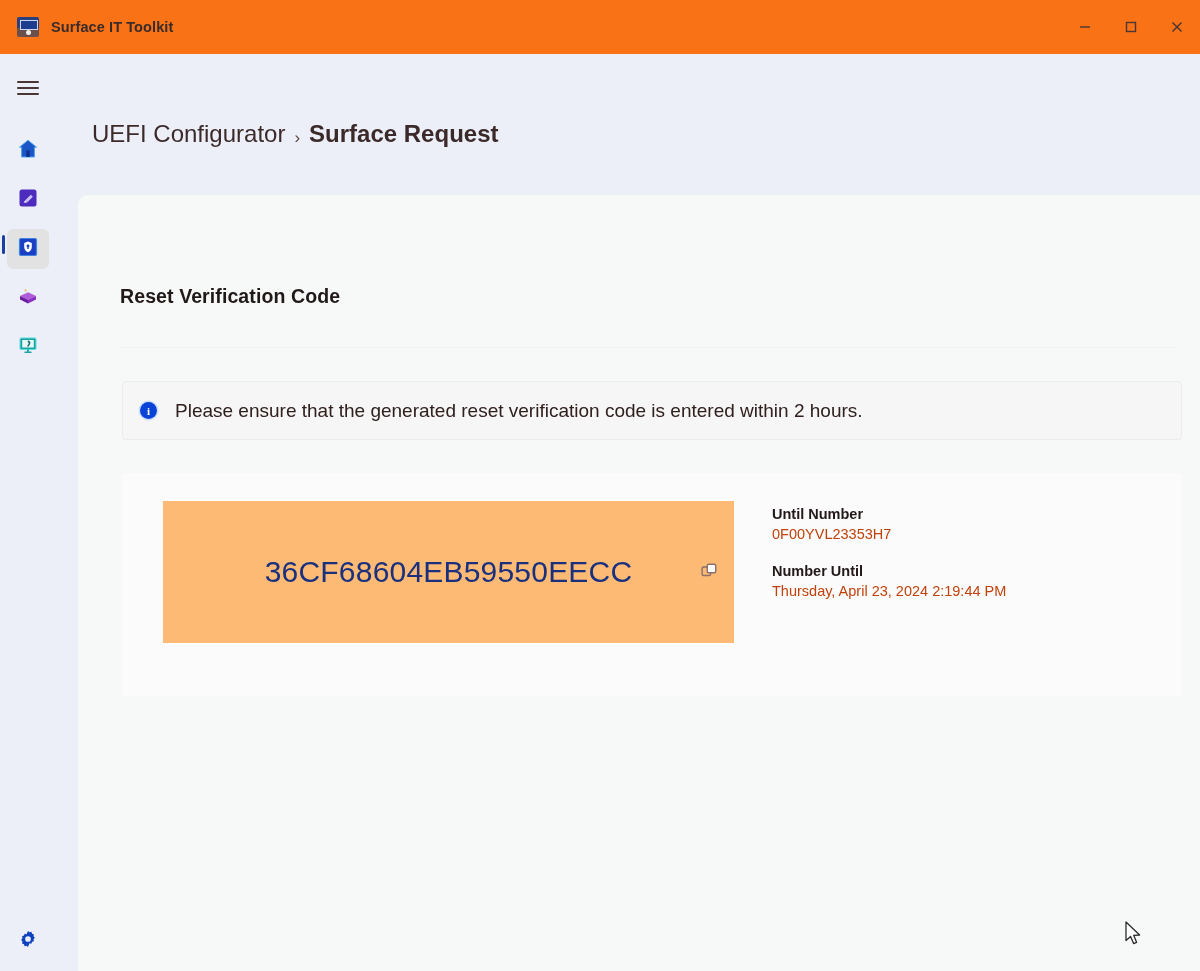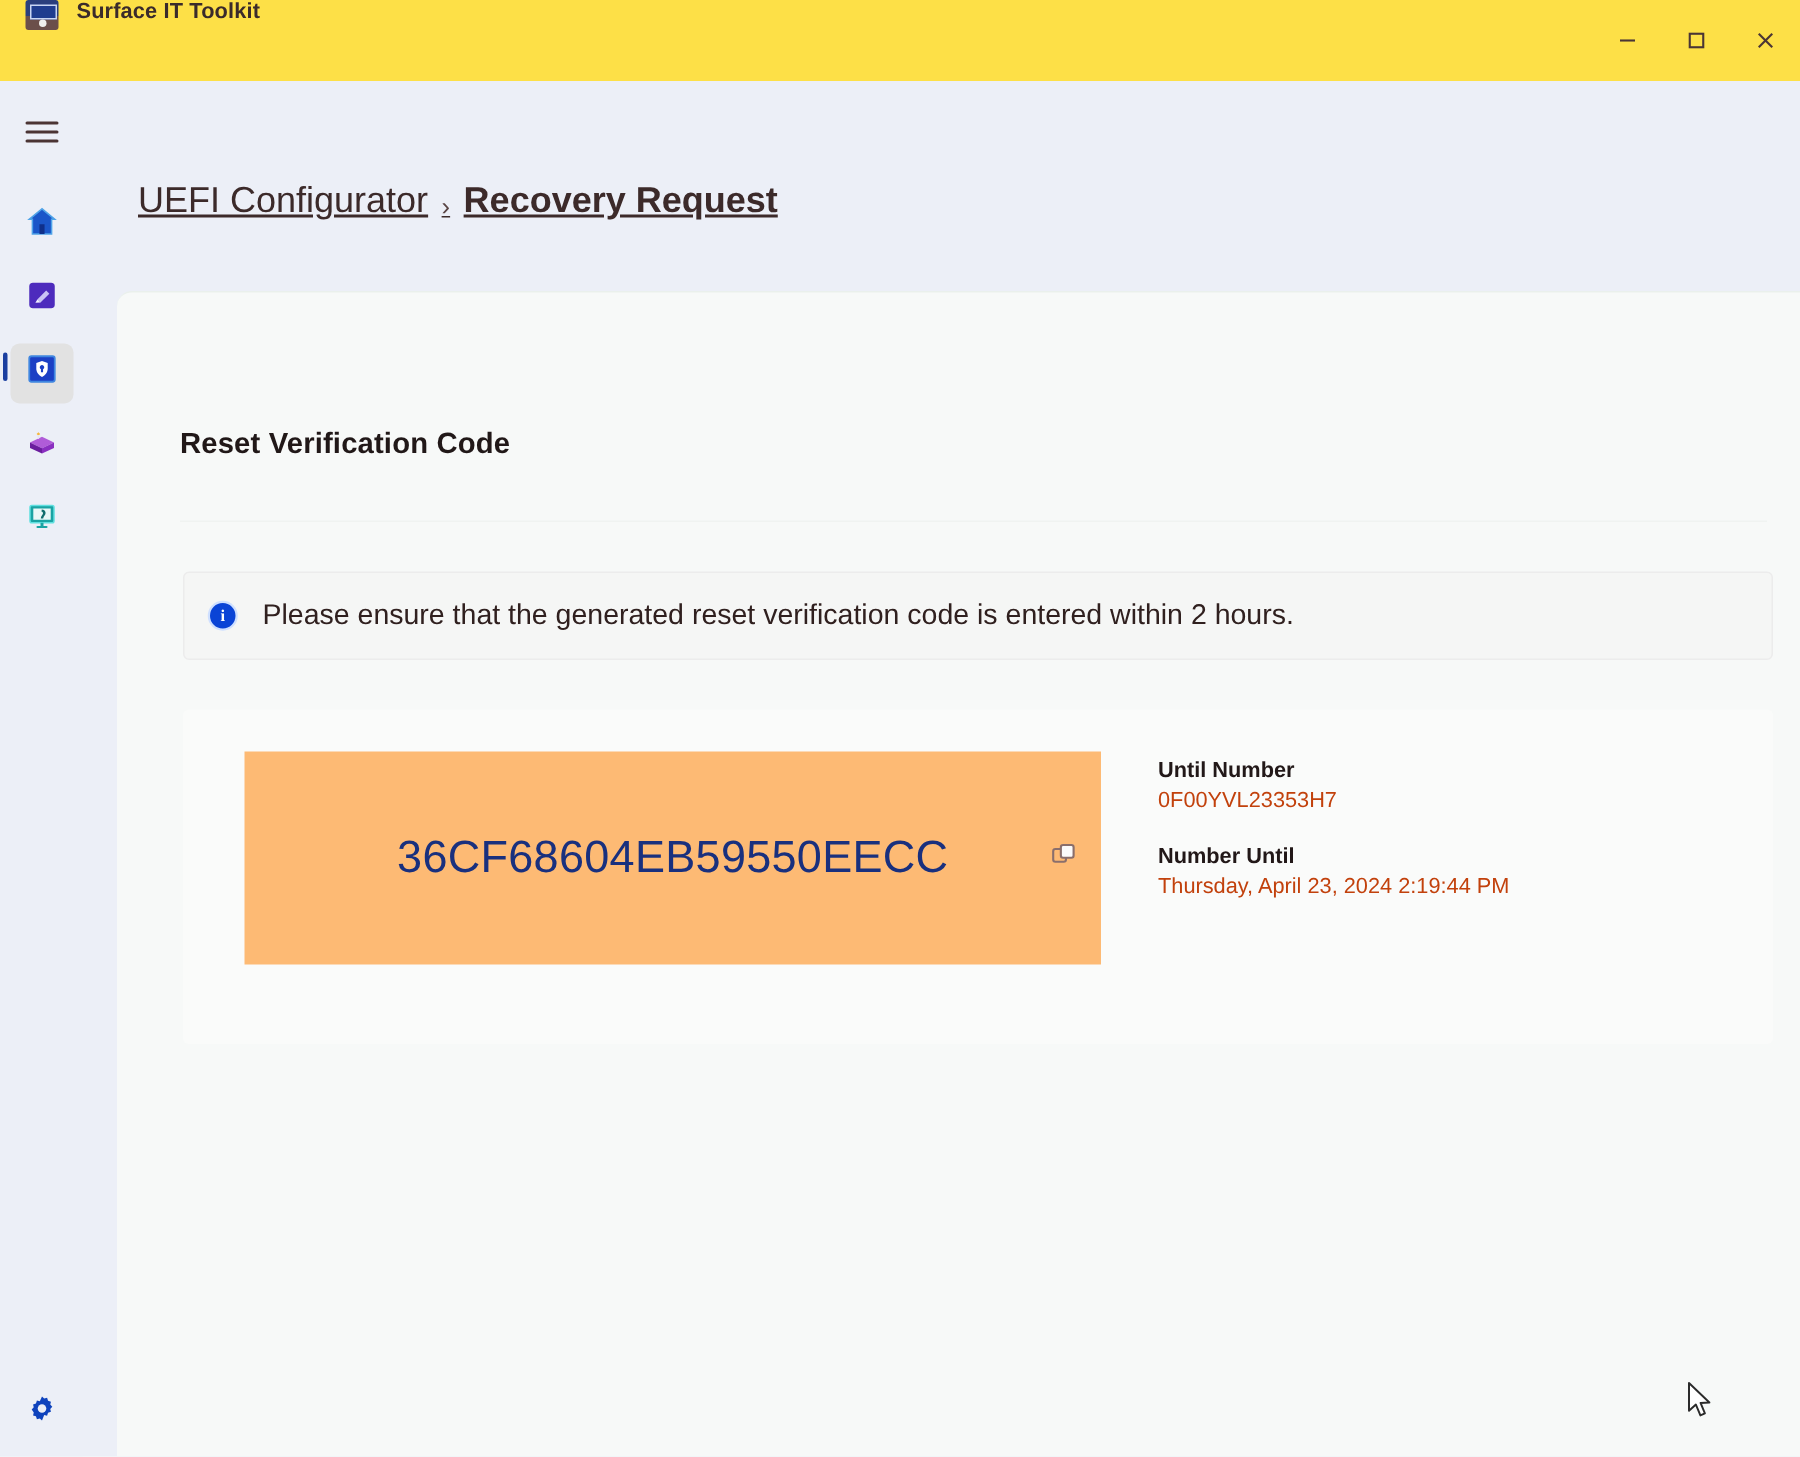--- a/index.html
+++ b/index.html
@@ -16,23 +16,23 @@
     color: #3b2b2b;
     position: relative;
   }
 
   
   .titlebar {
     position: absolute;
     top: 0; left: 0;
     width: 1200px;
     height: 54px;
-    background: #fde047;
-    display: flex;
-    align-items: flex-start;
+    background: #f97316;
+    display: flex;
+    align-items: center;
   }
 
   .app-icon {
     width: 22px;
     height: 20px;
     margin-left: 17px;
     border-radius: 2px;
     background: linear-gradient(180deg,#2a3f7d 0 55%, #6b4f4a 55% 100%);
     position: relative;
     flex: none;
@@ -159,21 +159,20 @@
 
   .breadcrumb {
     position: absolute;
     left: 37px; top: 66px;
     font-size: 24px;
     color: #3c2a2a;
     display: flex;
     align-items: flex-end;
     gap: 9px;
     white-space: nowrap;
-    text-decoration: underline;
   }
   .bc-root { font-weight: normal; }
   .bc-sep { font-size: 17px; color: #594444; }
   .bc-current { font-weight: bold; }
 
   .card {
     position: absolute;
     left: 23px; top: 140px;
     width: 1140px;
     height: 777px;
@@ -406,21 +405,21 @@
       </svg>
     </span>
   </div>
 </div>
 
 <div class="content">
 
   <div class="breadcrumb">
     <span class="bc-root">UEFI Configurator</span>
     <span class="bc-sep">›</span>
-    <span class="bc-current">Recovery Request</span>
+    <span class="bc-current">Surface Request</span>
   </div>
 
   <div class="card">
 
     <div class="card-head">
       <div class="card-title">Reset Verification Code</div>
     </div>
     <div class="head-divider"></div>
 
     <div class="info-banner">

